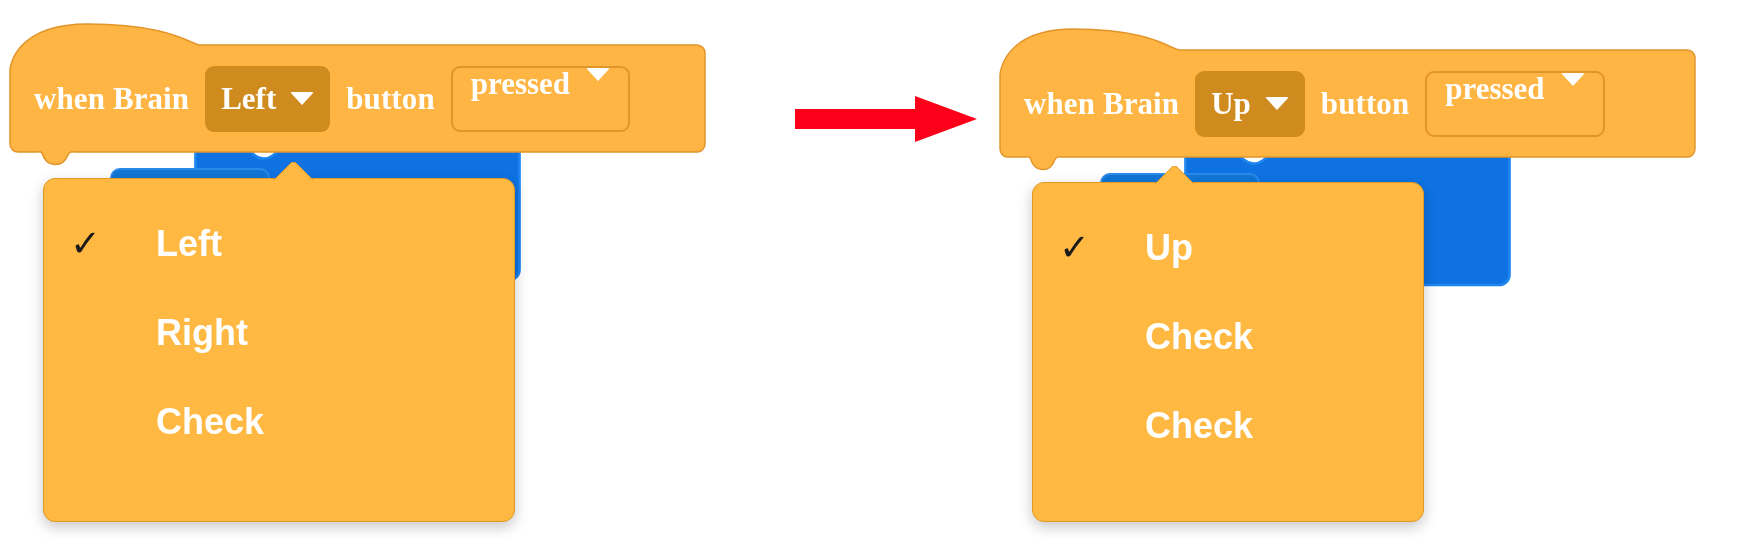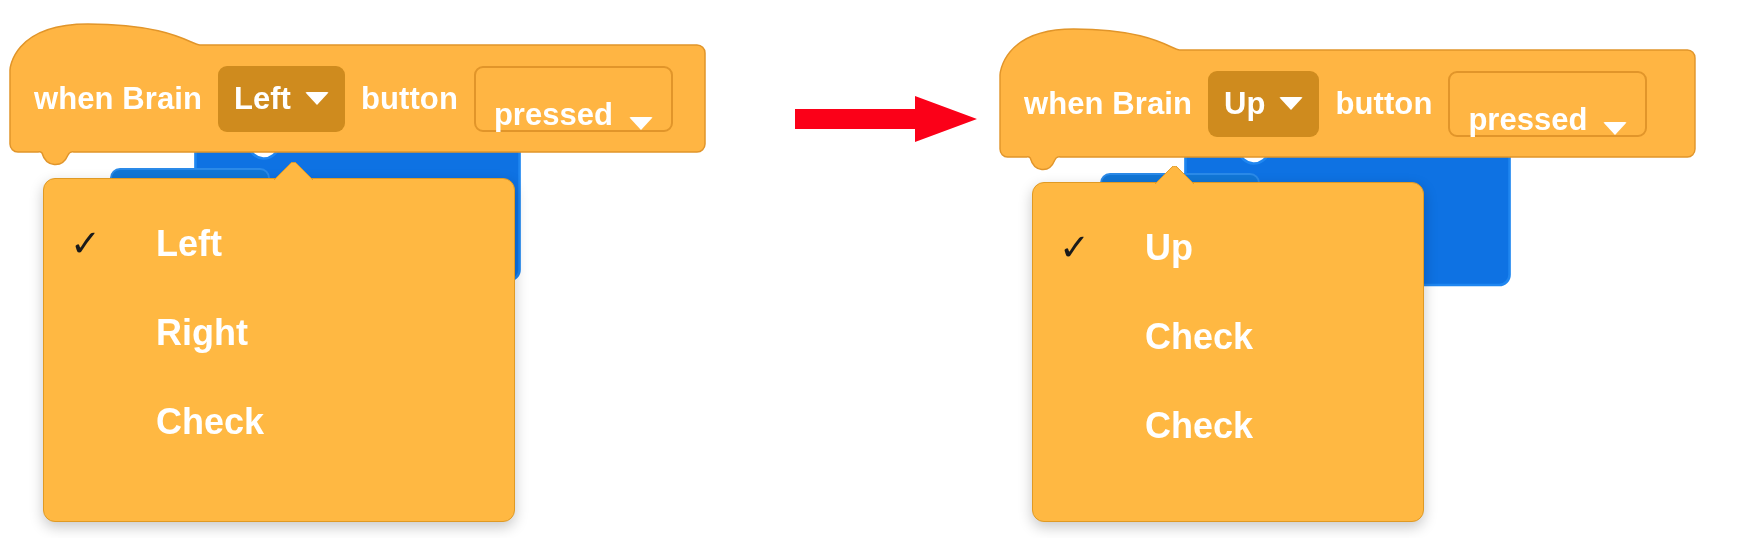--- a/index.html
+++ b/index.html
@@ -27,20 +27,21 @@
   
   .panel { position: absolute; top: 0; height: 538px; }
   #panel-left  { left: 0px;    width: 760px; }
   #panel-right { left: 990px;  width: 752px; }
 
   
   .hat-block {
     position: absolute;
     width: 695px;
     height: 140px;
+    font-family: Liberation Serif, serif;
   }
   .hat-shape {
     position: absolute;
     left: 0; top: 0;
     width: 695px;
     height: 140px;
     overflow: visible;
   }
   .hat-row {
     position: absolute;
@@ -73,21 +74,21 @@
     gap: 14px;
     box-sizing: border-box;
   }
   
   .field-outline {
     background: #ffb543;
     border: 2px solid #e1952a;
     border-radius: 9px;
     height: 66px;
     display: flex;
-    align-items: flex-end;
+    align-items: flex-start;
     padding: 0 18px;
     gap: 16px;
     box-sizing: border-box;
   }
   .field-text {
     color: #ffffff;
     font-size: 31px;
     font-weight: 700;
     white-space: nowrap;
     line-height: 1;

